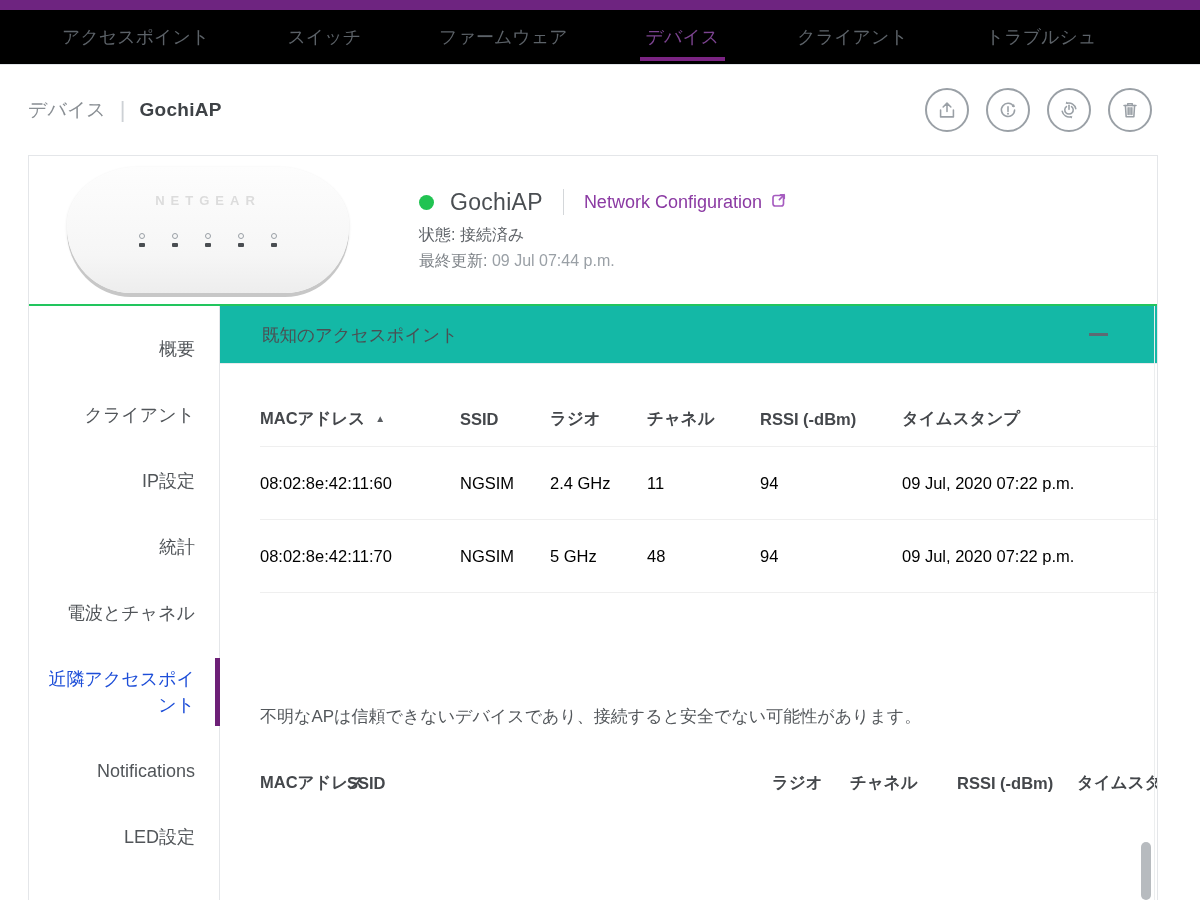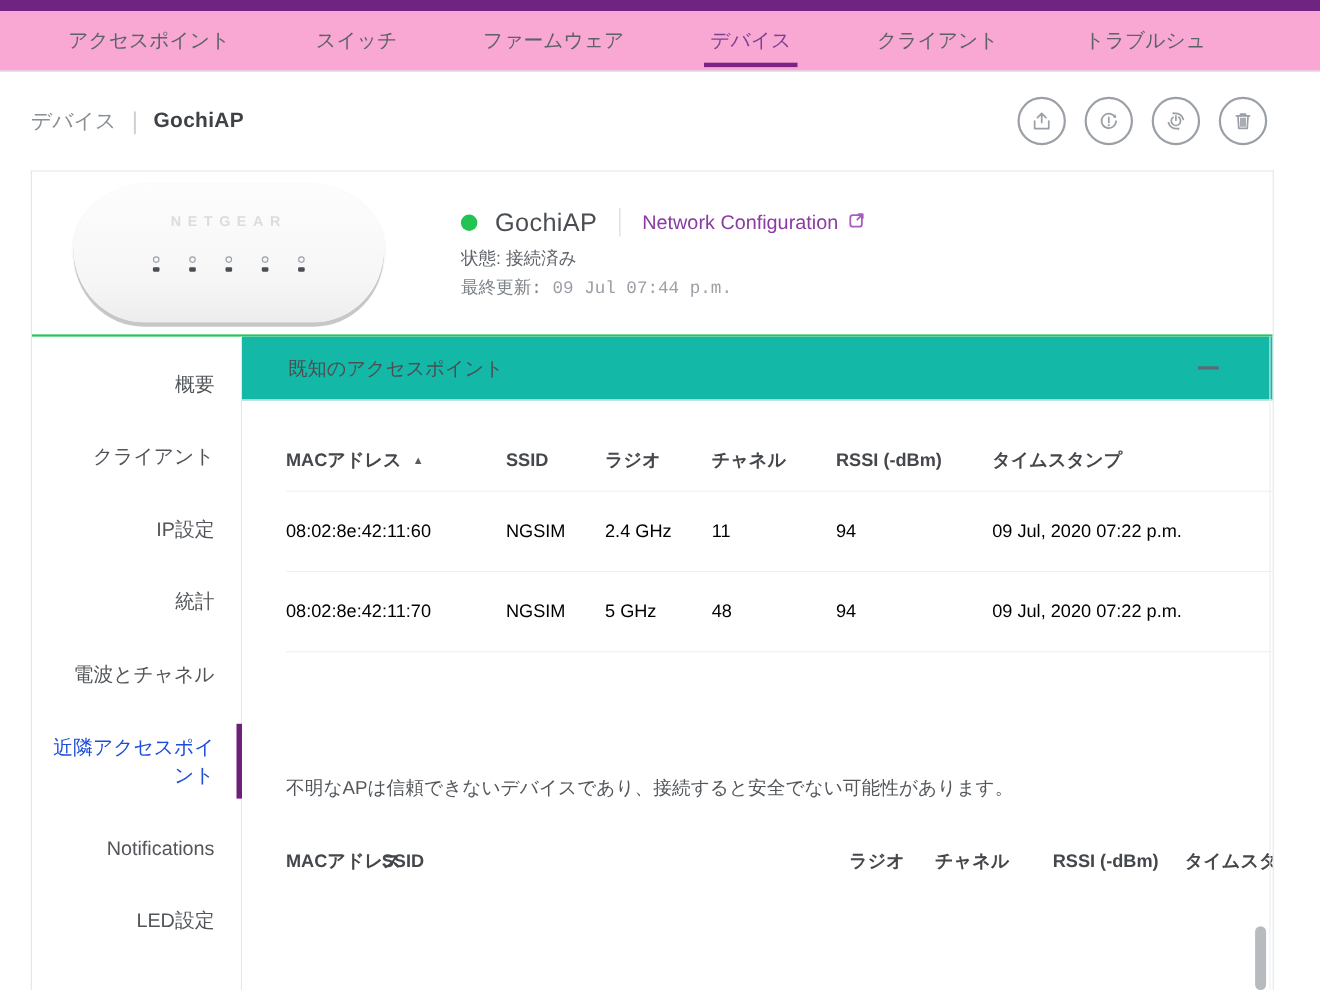--- a/index.html
+++ b/index.html
@@ -3,21 +3,21 @@
 <meta charset="utf-8">
 <style>
   * { margin:0; padding:0; box-sizing:border-box; }
   html,body { width:1200px; height:900px; overflow:hidden; background:#ffffff;
     font-family:"Liberation Sans","DejaVu Sans",sans-serif; }
 
   
   .top-strip { height:10px; background:#6e2480; }
 
   
-  .navbar { height:55px; background:#f9a8d4; border-bottom:1px solid #e2e6ea;
+  .navbar { height:55px; background:#000000; border-bottom:1px solid #e2e6ea;
     display:flex; align-items:center; gap:78px; padding-left:62px;
     white-space:nowrap; overflow:hidden; }
   .nav-tab { font-size:18px; color:#5c6268; cursor:pointer; position:relative;
     height:100%; display:flex; align-items:center; flex:0 0 auto; }
   .nav-tab.active { color:#7c4390; }
   .nav-tab.active::after { content:""; position:absolute; left:-6px; right:-6px;
     bottom:3px; height:4px; background:#7b2483; }
 
   
   .crumb-row { height:90px; display:flex; align-items:center;
@@ -52,21 +52,21 @@
   .led b { width:6px; height:4px; background:#4a4e52; border-radius:1px; display:block; }
 
   .device-info { margin-left:70px; }
   .device-title-row { display:flex; align-items:center; gap:16px; }
   .status-dot { width:15px; height:15px; border-radius:50%; background:#21c352; }
   .device-name { font-size:23px; color:#4a4e52; letter-spacing:.3px; }
   .title-div { width:1px; height:26px; background:#d4d7da; margin:0 4px; }
   .net-config-link { font-size:18px; color:#8b3aa3; text-decoration:none;
     display:flex; align-items:center; gap:8px; cursor:pointer; }
   .device-status { margin-top:9px; font-size:16px; color:#5f6368; }
-  .device-updated { margin-top:5px; font-size:16px; color:#9aa0a6;font-family:Liberation Mono, monospace; }
+  .device-updated { margin-top:5px; font-size:16px; color:#9aa0a6; }
   .device-updated .lbl { color:#7d8287; }
 
   
   .card-body { display:flex; height:595px; }
   .sidebar { width:191px; border-right:1px solid #e4e6e9; padding-top:30px;
     flex:0 0 191px; }
   .side-item { position:relative; text-align:right; padding:0 24px 0 14px;
     margin-bottom:40px; font-size:18px; line-height:26px; color:#515559;
     cursor:pointer; }
   .side-item.active { color:#1d4ed8; }

